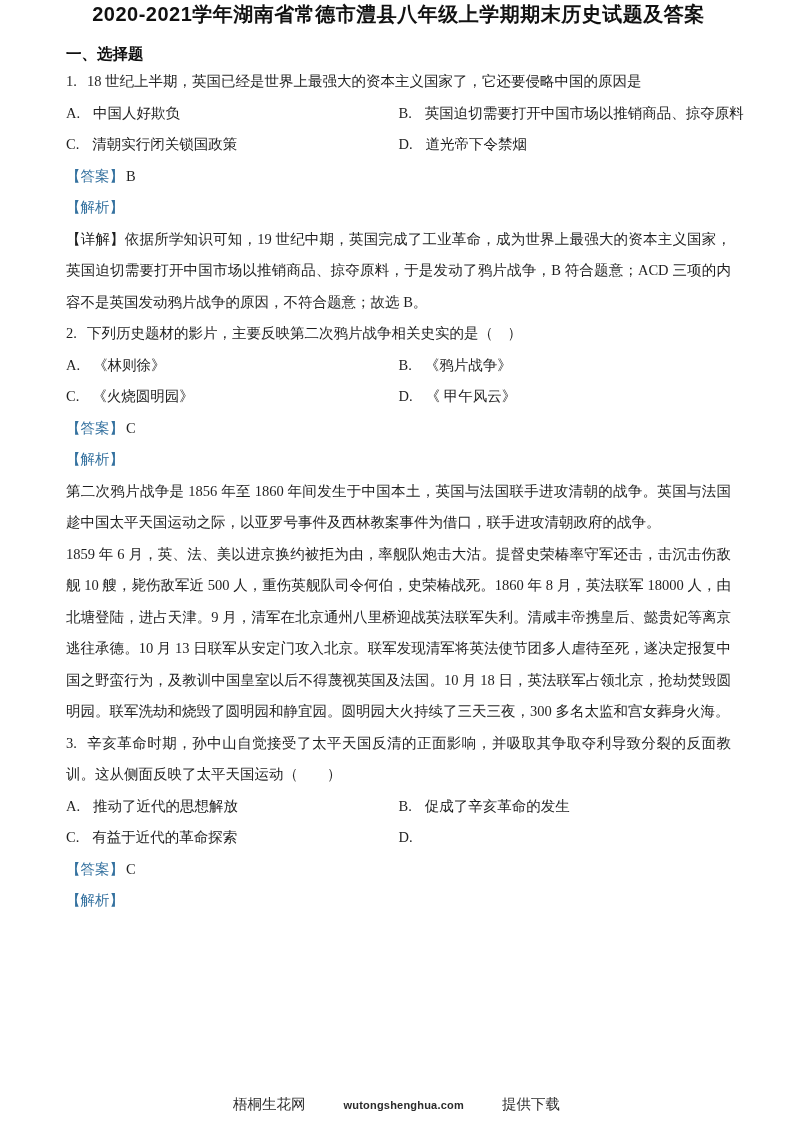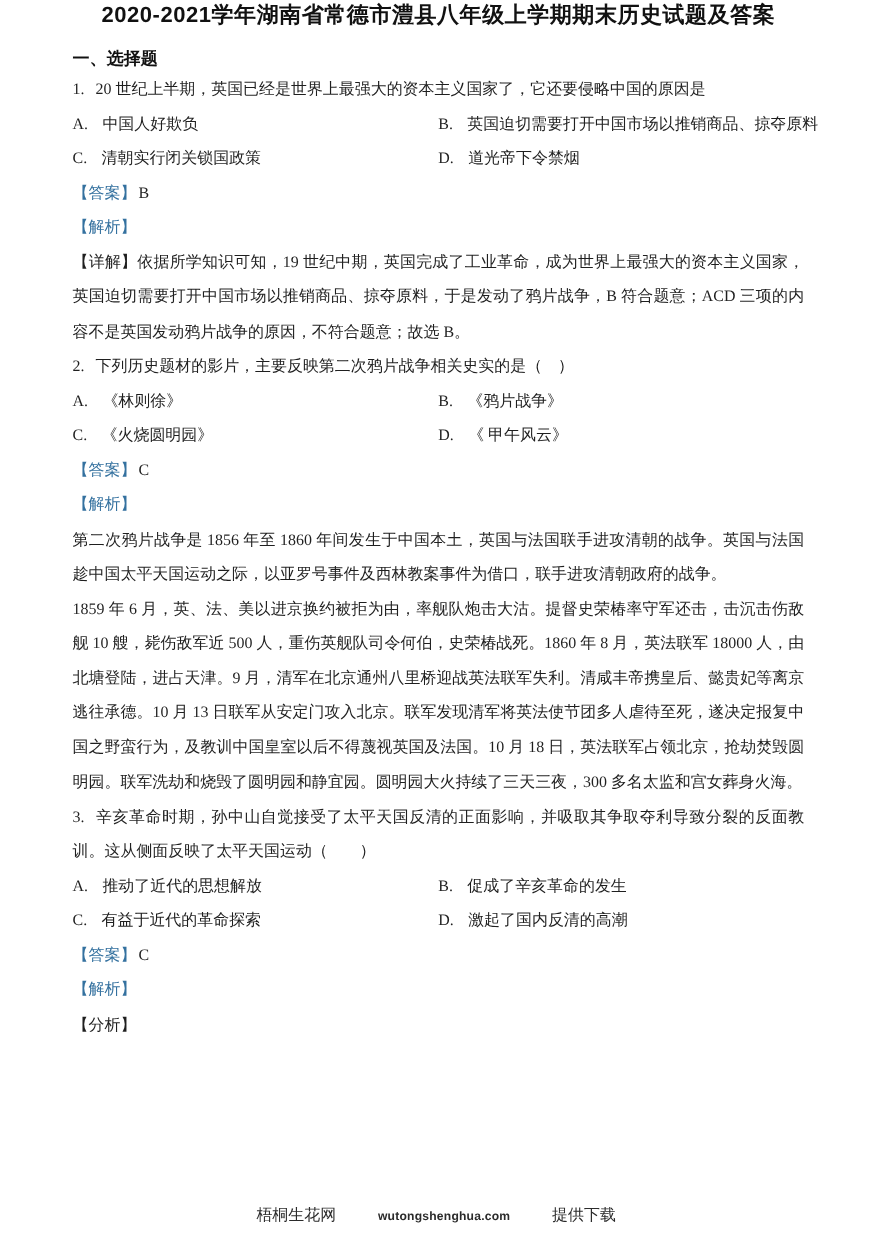--- a/index.html
+++ b/index.html
@@ -85,21 +85,21 @@
 </style>
 </head>
 <body>
 
 <div class="page">
 
   <div class="doc-title">2020-2021学年湖南省常德市澧县八年级上学期期末历史试题及答案</div>
 
   <div class="section-heading">一、选择题</div>
 
-  <p class="line stem"><span class="qnum">1.</span><span>20 世纪上半期，英国已经是世界上最强大的资本主义国家了，它还要侵略中国的原因是</span></p>
+  <p class="line stem"><span class="qnum">1.</span><span>18 世纪上半期，英国已经是世界上最强大的资本主义国家了，它还要侵略中国的原因是</span></p>
 
   <div class="opt-row">
     <div class="opt">
         <span class="key">A.</span>
         <span class="txt">中国人好欺负</span>
       </div>
     <div class="opt">
         <span class="key">B.</span>
         <span class="txt">英国迫切需要打开中国市场以推销商品、掠夺原料</span>
       </div>
@@ -163,29 +163,27 @@
         <span class="txt">促成了辛亥革命的发生</span>
       </div>
   </div>
   <div class="opt-row">
     <div class="opt">
         <span class="key">C.</span>
         <span class="txt">有益于近代的革命探索</span>
       </div>
     <div class="opt">
         <span class="key">D.</span>
-        <span class="txt">激起了国内反清的高潮</span>
       </div>
   </div>
 
   <p class="line answer-line"><span class="blue-label">【答案】</span><span class="ansval">C</span></p>
 
   <p class="line"><span class="blue-label">【解析】</span></p>
 
-  <p class="line"><span>【分析】</span></p>
 
 </div>
 
 <div class="footer">
   <span class="cn">梧桐生花网</span>
   <span class="domain">wutongshenghua.com</span>
   <span class="cn">提供下载</span>
 </div>
 
 </body></html>

